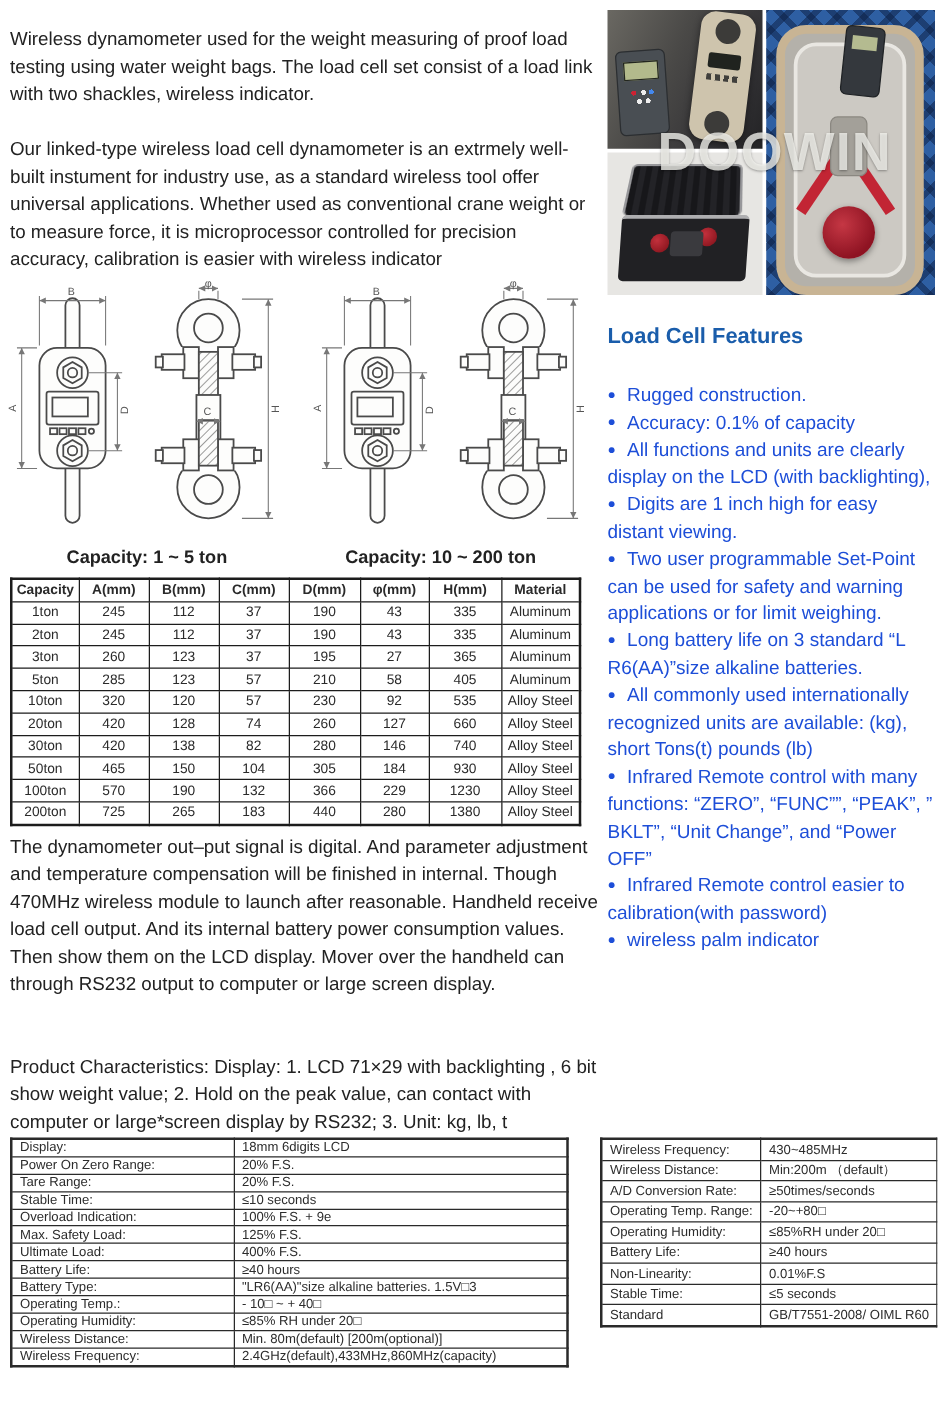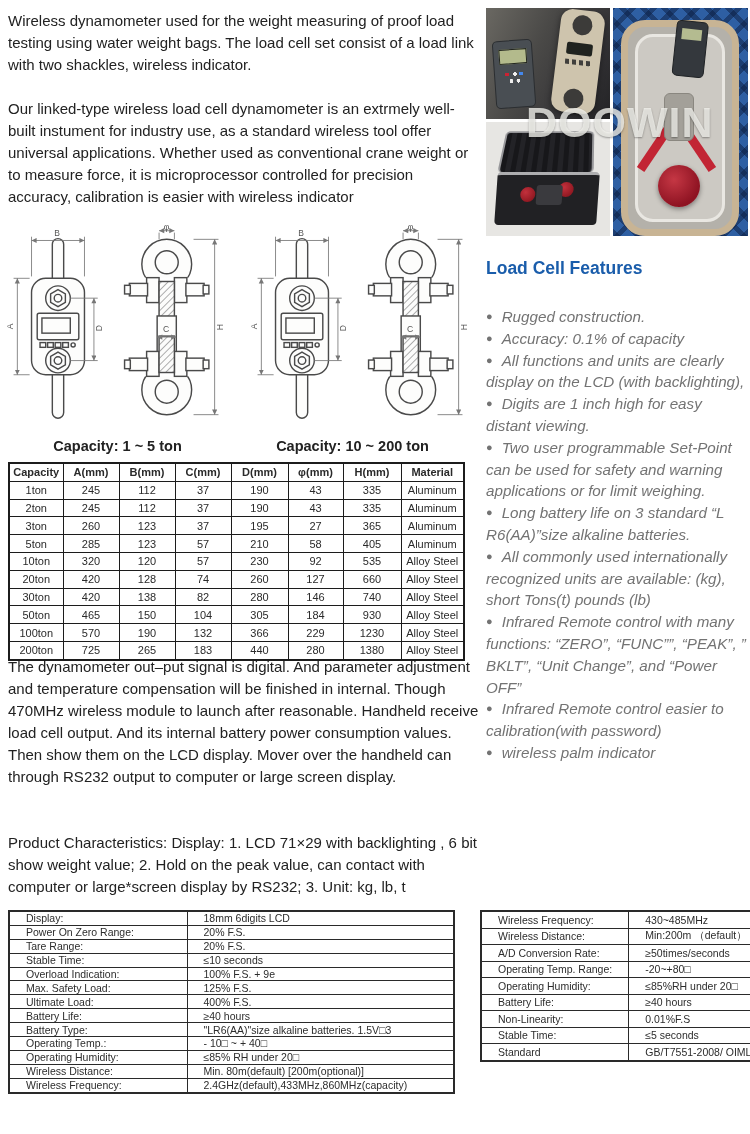--- a/index.html
+++ b/index.html
@@ -1,20 +1,20 @@
 <!DOCTYPE html>
 <html><head>
 <meta charset="utf-8">
 <style>
   html,body { margin:0; padding:0; background:#fff; }
   .page { position:relative; width:750px; height:1134px; background:#fff;
           font-family:"Liberation Sans", sans-serif; color:#1e1e1e; overflow:hidden; }
 
   
-  .para { position:absolute; font-size:15px; line-height:22px; color:#222; }
+  .para { position:absolute; font-size:15px; line-height:22px; color:#222;margin-top:11px; }
   #p1 { top:10px;  left:8px; width:466px; }
   #p2 { top:98px;  left:8px; width:466px; }
   #p3 { top:656px; left:8px; width:472px; }
   #p4 { top:832px; left:8px; width:472px; }
 
   
   .drawings { position:absolute; top:224px; left:2px; width:468px; height:212px;
               display:flex; align-items:flex-start; }
   .dw { flex:none; }
   .dw-f { width:104px; height:206px; margin-left:4px; }
@@ -27,27 +27,27 @@
   .dim-table { position:absolute; top:462px; left:8px; width:455px;
                border-collapse:collapse; table-layout:fixed; border:2px solid #1c1c1c;
                font-size:11px; }
   .dim-table th, .dim-table td { border:1px solid #1c1c1c; text-align:center;
                padding:1px 0; height:14.8px; color:#2a2a2a; white-space:nowrap; overflow:hidden; }
   .dim-table th { font-weight:700; }
 
   
   .features { position:absolute; left:486px; top:258px; width:261px; }
   #features-title { font-size:17.5px; font-weight:700; margin:0 0 27px 0; }
-  .feat { font-size:15.2px; line-height:21.8px; color:#737373;font-style:italic; }
+  .feat { font-size:15.2px; line-height:21.8px; color:#1d4ed8; }
   .bullet { font-size:11px; margin-right:9px; vertical-align:2px; }
 
   
   .spec { position:absolute; border-collapse:collapse; border:2px solid #2a2a2a; }
   .spec td { border:1px solid #2a2a2a; font-size:10.5px; color:#2c2c2c;
-             padding:0 16px; white-space:nowrap; overflow:hidden; }
+             padding:0 6px; white-space:nowrap; overflow:hidden; }
   #spec-left  { top:910px; left:8px;   width:447px; }
   #spec-left td  { height:12.9px; }
   #spec-right { top:910px; left:480px; width:266px; }
   #spec-right td { height:15.5px; }
 
   
   .collage { position:absolute; left:486px; top:8px; width:262px; height:228px; }
   .photo { position:absolute; overflow:hidden; }
   .photo1 { left:0; top:0; width:124px; height:111px;
             background:linear-gradient(115deg,#6a6862 0%,#4a4947 40%,#343336 75%,#232325 100%); }

